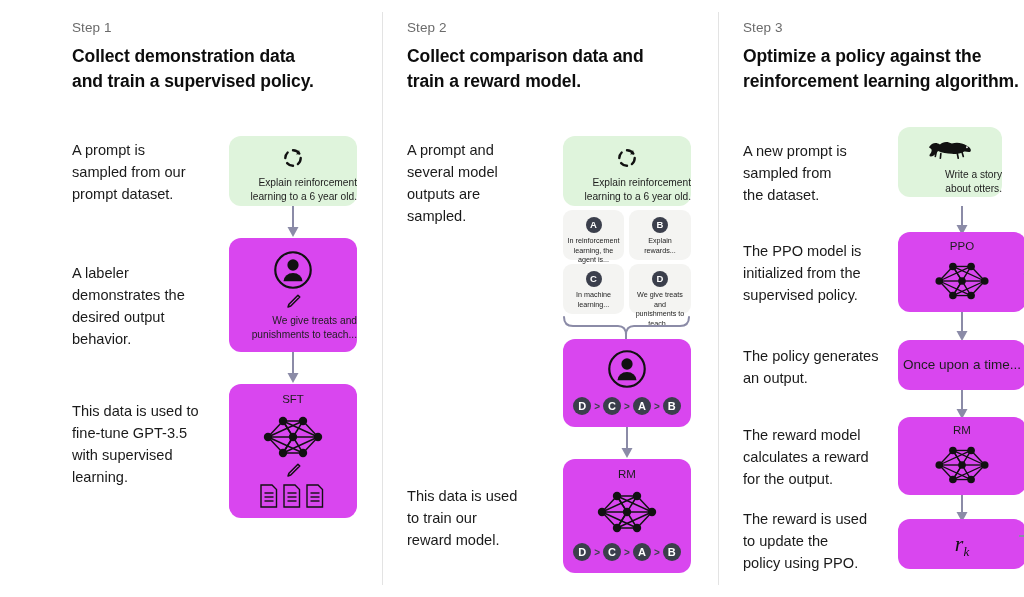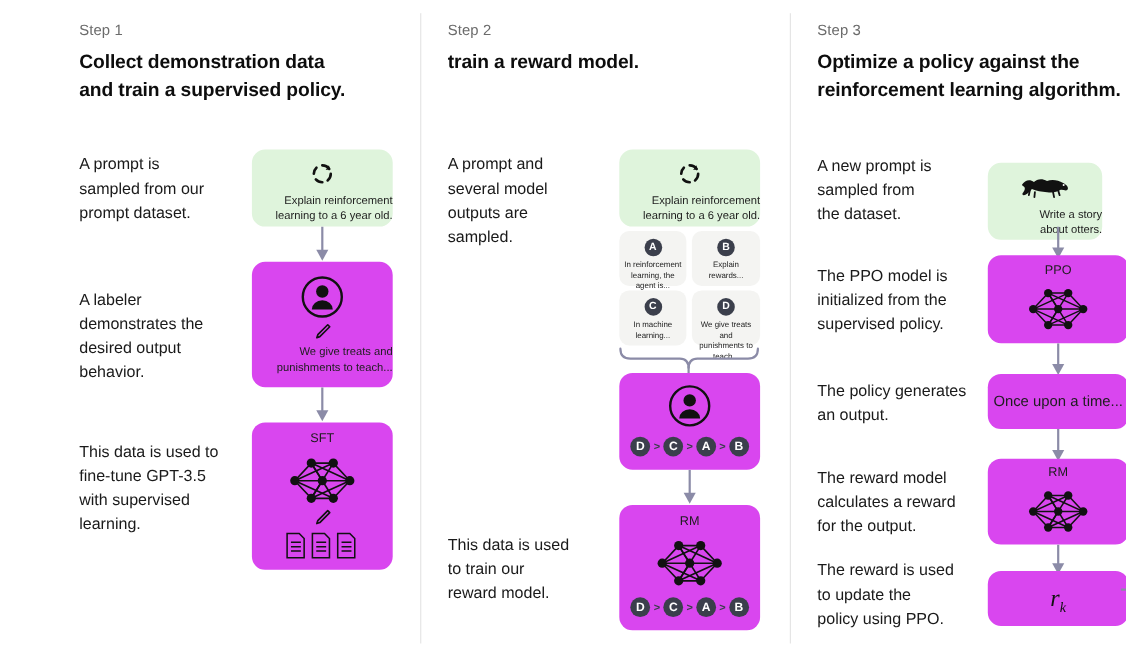--- a/index.html
+++ b/index.html
@@ -231,20 +231,21 @@
           </g>
         </svg>
       </div>
     </div>
   </div>
 
   <div class="col" id="col2">
 
     <div class="step-label" style="left:24px;top:20px;">Step 2</div>
     <div class="step-title" style="left:24px;top:44px;width:300px;">
+      <div>Collect comparison data and</div>
       <div>train a reward model.</div>
     </div>
 
     <div class="body-text" style="left:24px;top:139px;width:150px;white-space:pre-line;">A prompt and
 several model
 outputs are
 sampled.</div>
     <div class="body-text" style="left:24px;top:485px;width:155px;white-space:pre-line;">This data is used
 to train our
 reward model.</div>
@@ -382,21 +383,21 @@
 supervised policy.</div>
     <div class="body-text" style="left:24px;top:345px;width:165px;white-space:pre-line;">The policy generates
 an output.</div>
     <div class="body-text" style="left:24px;top:424px;width:160px;white-space:pre-line;">The reward model
 calculates a reward
 for the output.</div>
     <div class="body-text" style="left:24px;top:508px;width:160px;white-space:pre-line;">The reward is used
 to update the
 policy using PPO.</div>
 
-    <div class="card green" style="left:179px;top:148px;width:104px;height:70px;">
+    <div class="card green" style="left:179px;top:127px;width:104px;height:70px;">
       <div class="abs" style="left:50%;top:12px;transform:translateX(-50%);">
         <svg width="46" height="22" viewBox="0 0 50 24">
           <path d="M2 9 C5 4 10 3 14 6 C17 3 22 2 27 5 C32 3 38 4 43 7 C47 9 49 12 47 14 C45 15 42 13 40 14 C37 16 32 17 27 16 C22 16 16 15 12 13 C9 17 6 19 4 19 C2.5 19 2 17.5 3.5 16 C5 14.5 5.5 12 4.5 11 Z" fill="#111"></path>
           <path d="M10 14 l-1 5 M15 16 l-0.5 5 M33 16 l1 5 M38 14 l1.5 5" stroke="#111" stroke-width="1.8" stroke-linecap="round" fill="none"></path>
           <circle cx="43.5" cy="9" r="1" fill="#fff"></circle>
         </svg>
       </div>
       <div class="card-text" style="top:41px;white-space:pre-line;">Write a story
 about otters.</div>
     </div>

